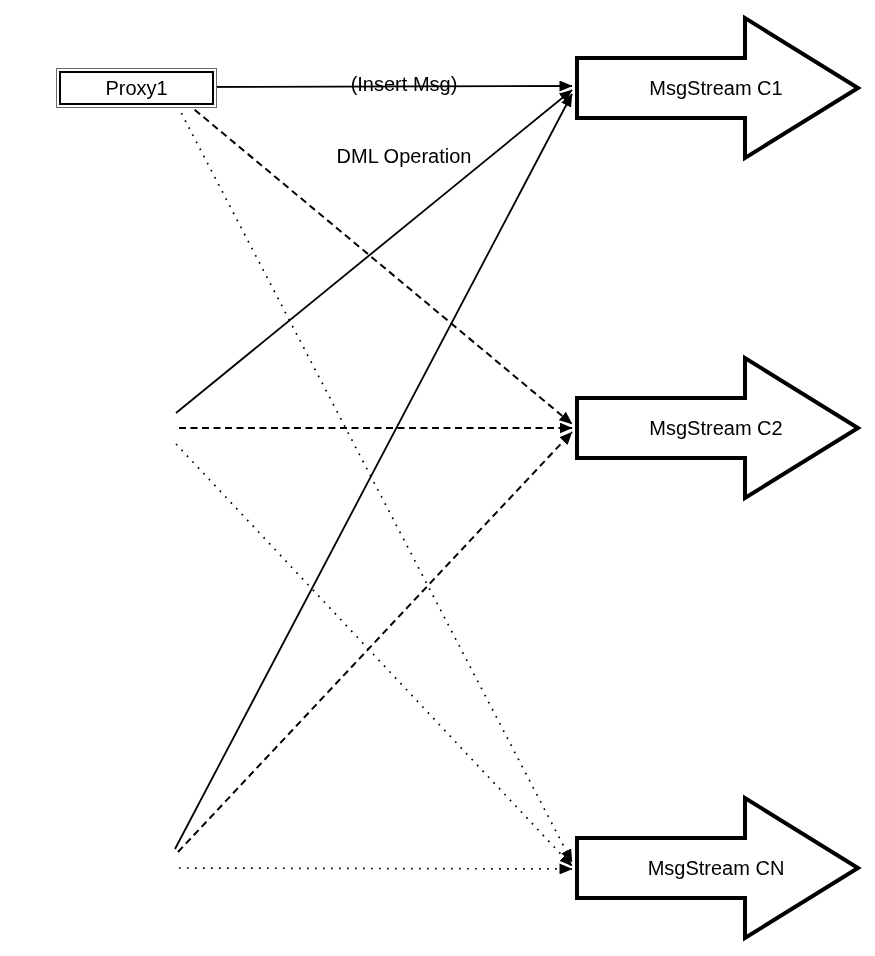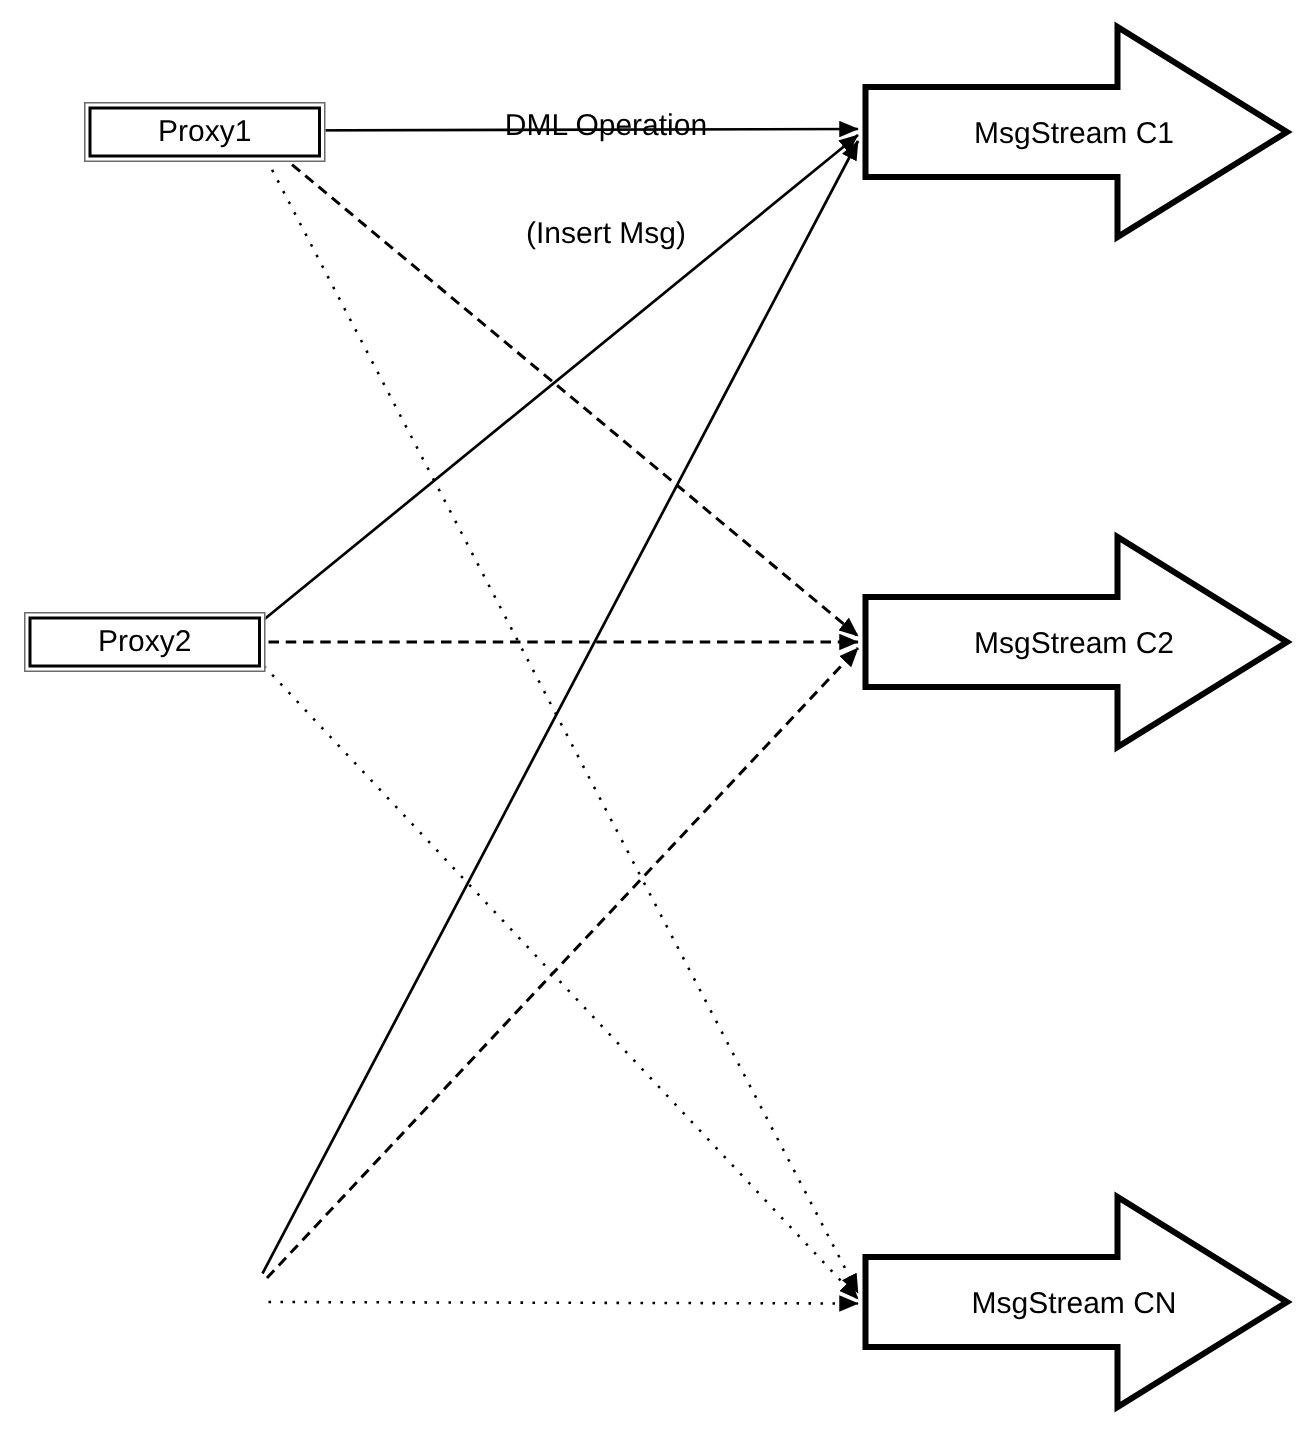--- a/index.html
+++ b/index.html
@@ -106,26 +106,23 @@
     <text class="msgstream-text" x="716" y="95">MsgStream C1</text>
 
     <polygon class="msgstream-polygon" points="577,398 745,398 745,358 858,428 745,498 745,458 577,458"></polygon>
     <text class="msgstream-text" x="716" y="435">MsgStream C2</text>
 
     <polygon class="msgstream-polygon" points="577,838 745,838 745,798 858,868 745,938 745,898 577,898"></polygon>
     <text class="msgstream-text" x="716" y="875">MsgStream CN</text>
   </svg>
 
   <div class="diagram-title">
+    <div>(Insert Msg)</div>
     <div>DML Operation</div>
-    <div>(Insert Msg)</div>
   </div>
 
   <div class="proxy-box proxy-1">
     <div class="proxy-inner">Proxy1</div>
   </div>
 
-  <div class="proxy-box proxy-2">
-    <div class="proxy-inner">Proxy2</div>
-  </div>
 
 
 </div>
 
 </body></html>

